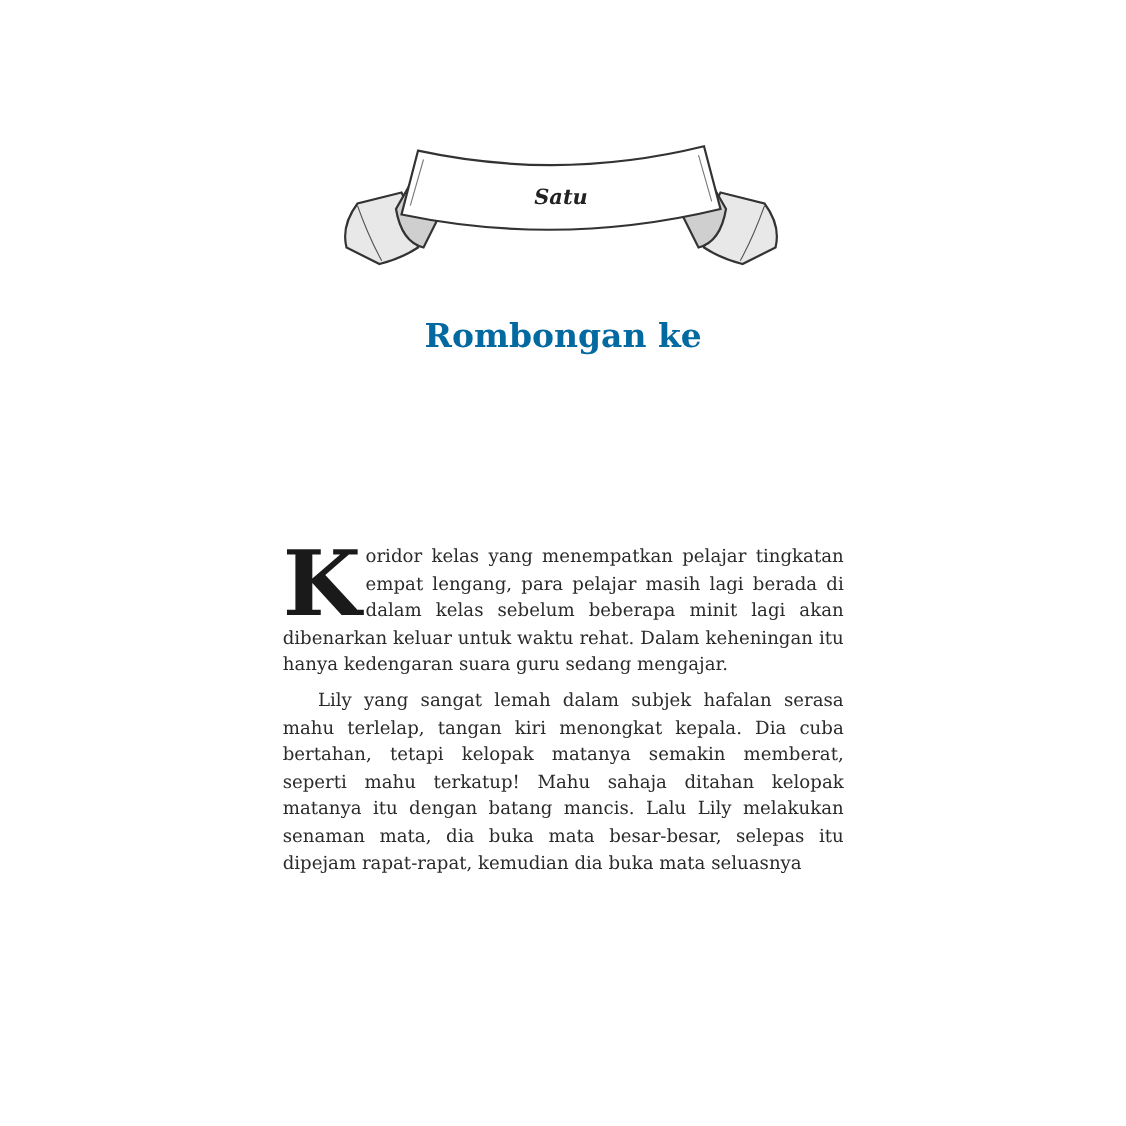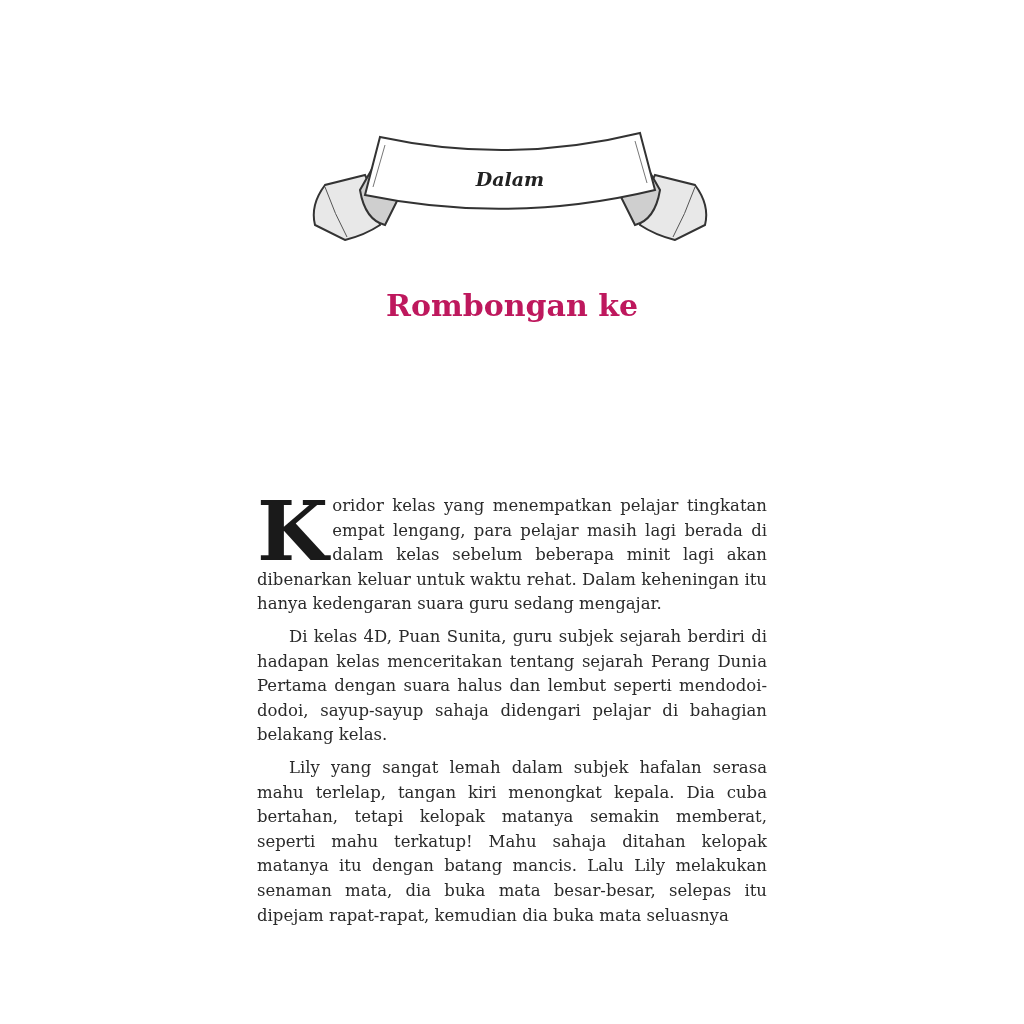--- a/index.html
+++ b/index.html
@@ -5,21 +5,21 @@
     html, body { margin: 0; padding: 0; background: #ffffff; }
     body { width: 1024px; height: 1024px; position: relative; overflow: hidden; color: #222; }
     .banner { position: absolute; left: 305px; top: 125px; width: 410px; height: 130px; }
     .banner svg { width: 100%; height: 100%; }
     .banner-label {
       position: absolute; left: 0; width: 100%; top: 43px; text-align: center;
       font-family: "DejaVu Serif", serif; font-weight: bold; font-style: italic; font-size: 19px; color: #222;
     }
     .chapter-title {
       position: absolute; left: 0; width: 1024px; top: 284px; text-align: center;
-      font-family: "DejaVu Serif", serif; font-weight: bold; font-size: 30px; line-height: 44px; color: #be185d;
+      font-family: "DejaVu Serif", serif; font-weight: bold; font-size: 30px; line-height: 44px; color: #0369a1;
     }
     .body-text {
       position: absolute; left: 257px; top: 494px; width: 510px;
       font-family: "DejaVu Serif", serif; font-size: 16.5px; line-height: 24.6px; color: #2a2a2a;
       text-align: justify;
     }
     .body-text p { margin: 0 0 8px 0; text-indent: 32px; }
     .body-text p.first { text-indent: 0; }
     .dropcap {
       float: left; font-family: "DejaVu Serif", serif; font-weight: bold; font-size: 82px; line-height: 70px;
@@ -39,24 +39,23 @@
     <path d="M390 62 Q380 90 368 112" stroke="#555" stroke-width="1"></path>
 
     <path d="M75 30 L55 65 Q60 95 80 100 L95 70 Z" fill="#cfcfcf"></path>
 
     <path d="M335 30 L355 65 Q350 95 330 100 L315 70 Z" fill="#cfcfcf"></path>
 
     <path d="M75 12 Q205 40 335 8 L350 65 Q205 100 60 70 Z" fill="#fff"></path>
     <path d="M80 20 L68 62" stroke="#777" stroke-width="1"></path>
     <path d="M330 16 L342 58" stroke="#777" stroke-width="1"></path>
   </svg>
-  <div class="banner-label">Dalam</div>
+  <div class="banner-label">Satu</div>
 </div>
 
 <div class="chapter-title">
   <div>Rombongan ke</div>
 </div>
 
 <div class="body-text">
   <p class="first"><span class="dropcap">K</span><span>oridor kelas yang menempatkan pelajar tingkatan empat lengang, para pelajar masih lagi berada di dalam kelas sebelum beberapa minit lagi akan dibenarkan keluar untuk waktu rehat. Dalam keheningan itu hanya kedengaran suara guru sedang mengajar.</span></p>
-  <p>Di kelas 4D, Puan Sunita, guru subjek sejarah berdiri di hadapan kelas menceritakan tentang sejarah Perang Dunia Pertama dengan suara halus dan lembut seperti mendodoi-dodoi, sayup-sayup sahaja didengari pelajar di bahagian belakang kelas.</p>
   <p>Lily yang sangat lemah dalam subjek hafalan serasa mahu terlelap, tangan kiri menongkat kepala. Dia cuba bertahan, tetapi kelopak matanya semakin memberat, seperti mahu terkatup! Mahu sahaja ditahan kelopak matanya itu dengan batang mancis. Lalu Lily melakukan senaman mata, dia buka mata besar-besar, selepas itu dipejam rapat-rapat, kemudian dia buka mata seluasnya</p>
 </div>
 
 </body></html>

